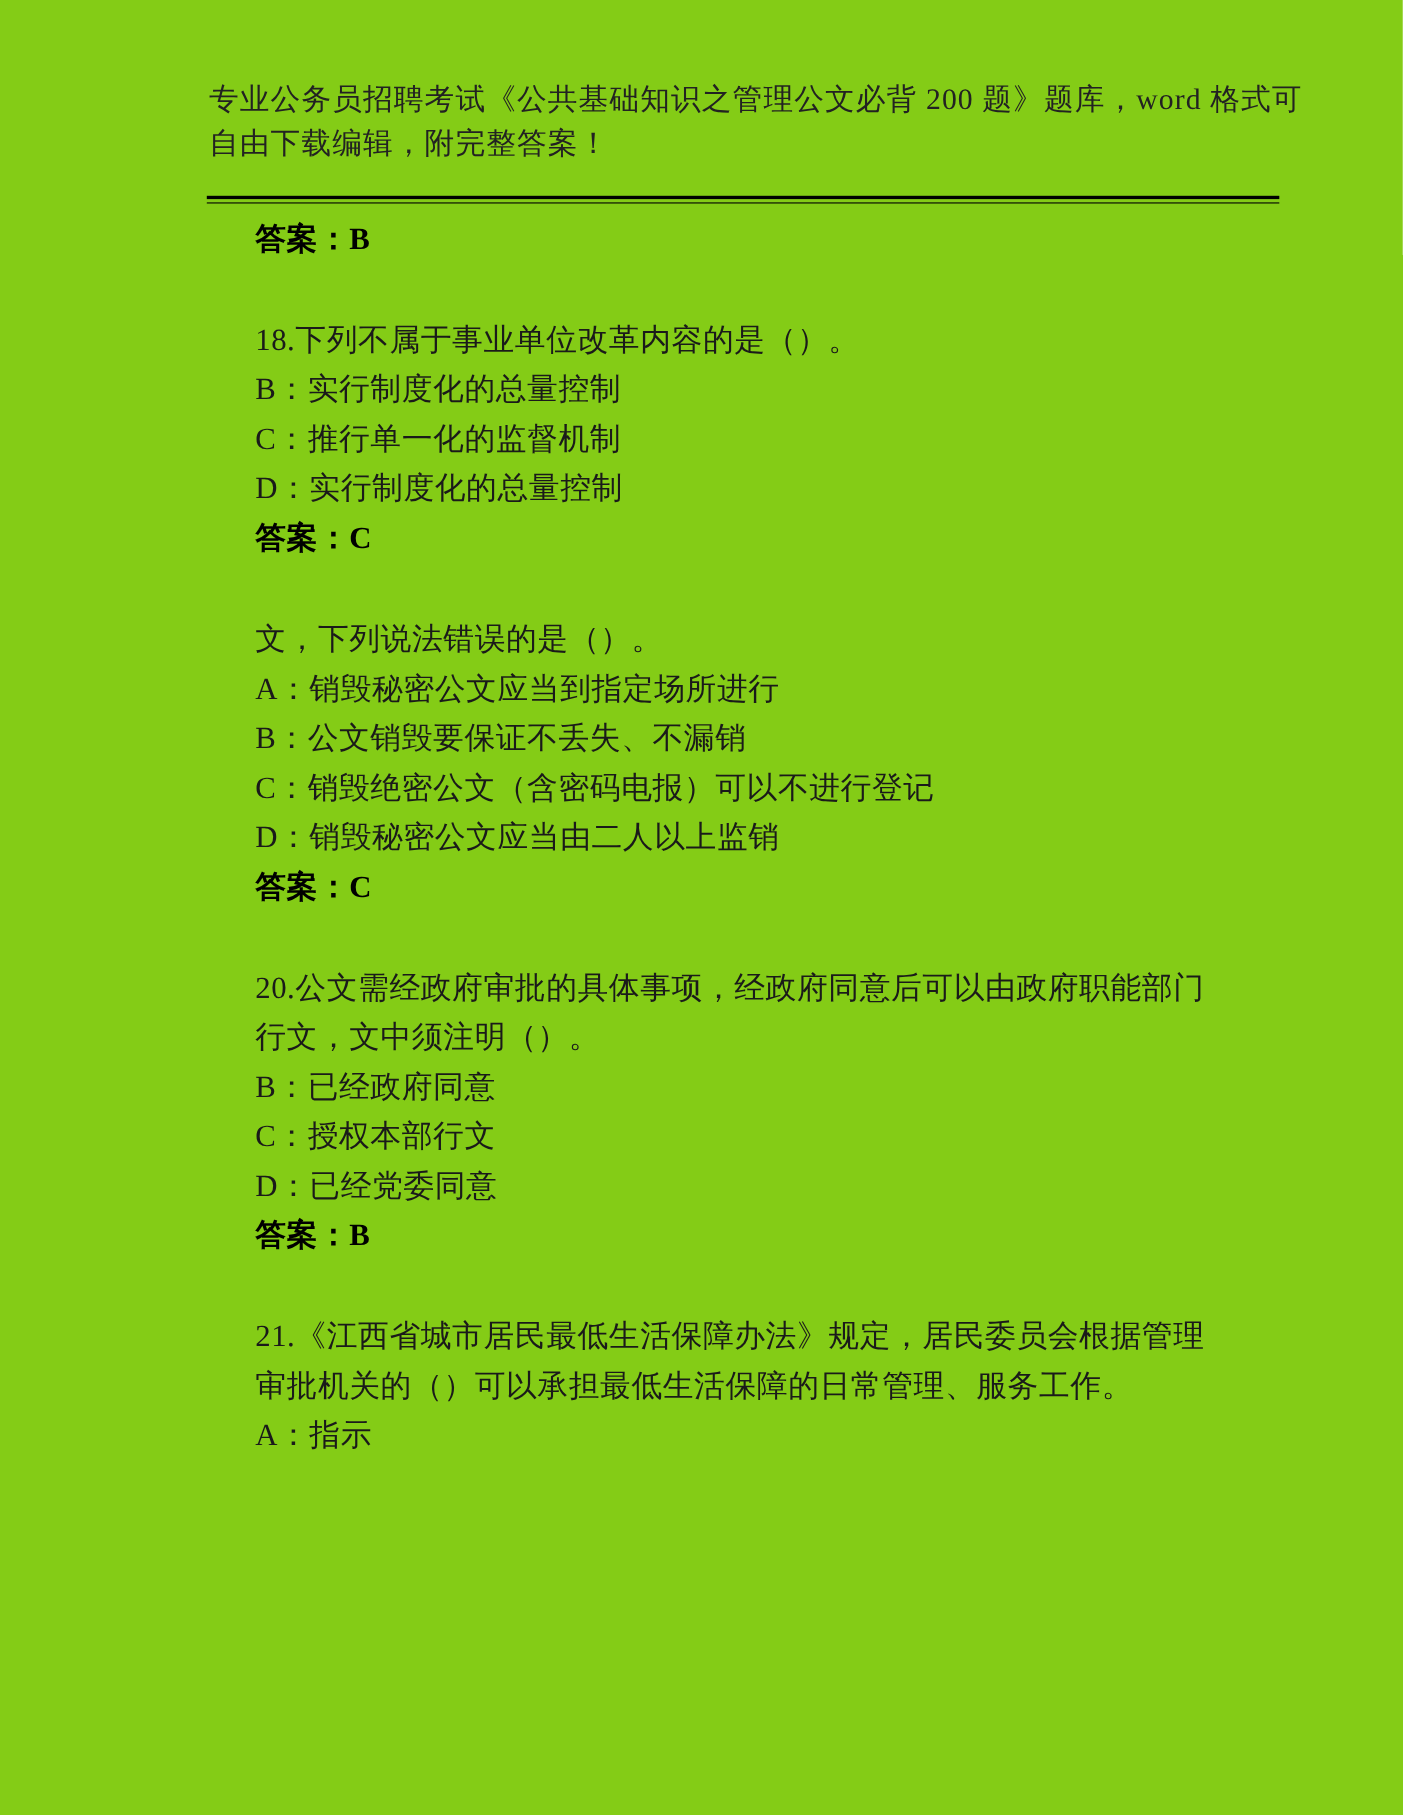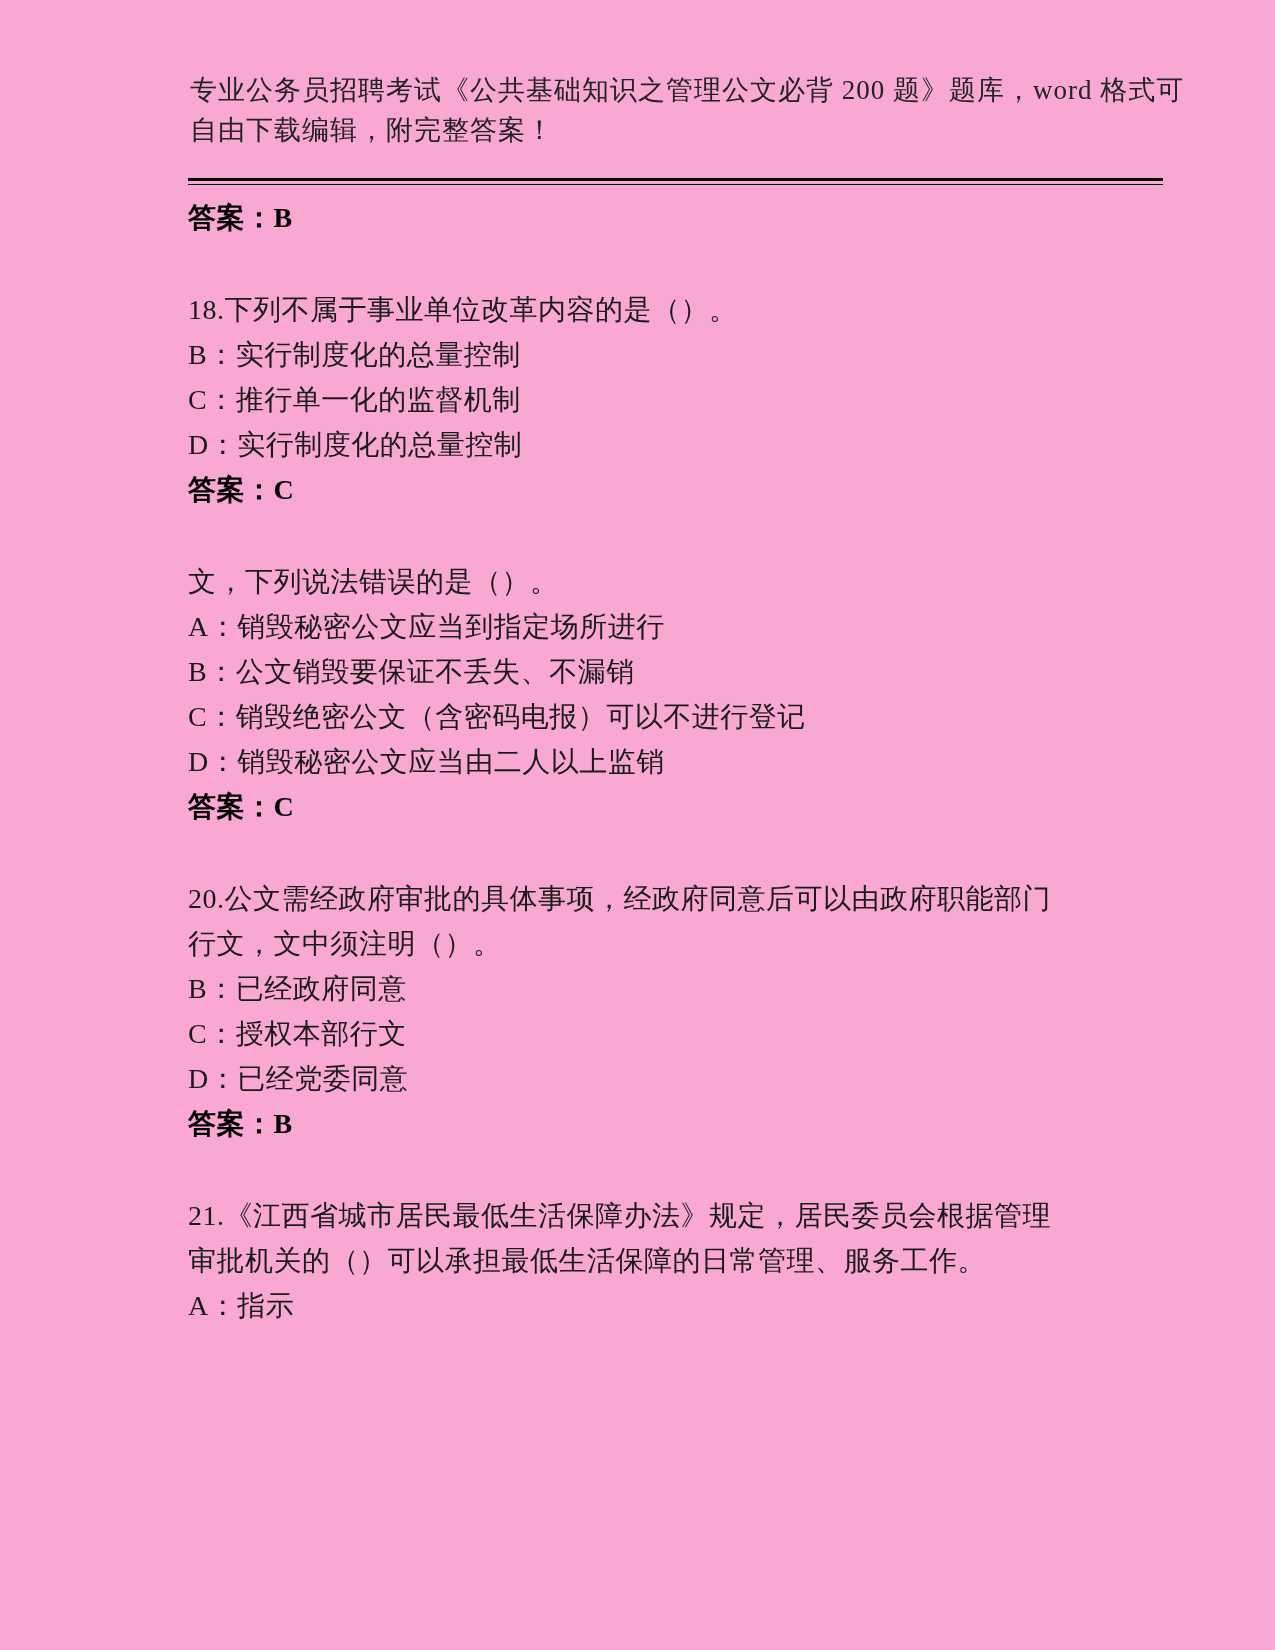--- a/index.html
+++ b/index.html
@@ -1,20 +1,20 @@
 <!DOCTYPE html>
 <html><head>
 <meta charset="utf-8">
 <style>
   html, body { margin: 0; padding: 0; }
   .page {
     position: relative;
     width: 1275px;
     height: 1650px;
-    background: #f9a8d4;
+    background: #84cc16;
     overflow: hidden;
     font-family: "Liberation Serif", "DejaVu Serif", serif;
     color: #1a1a1a;
   }
   .doc-header {
     position: absolute;
     left: 190px;
     top: 70px;
     width: 975px;
   }
@@ -40,20 +40,21 @@
     left: 188px;
     top: 195px;
     width: 985px;
   }
   .line {
     height: 45px;
     line-height: 45px;
     font-size: 28px;
     letter-spacing: 0.5px;
     white-space: nowrap;
+    margin-left: 44px;
   }
   .answer {
     font-weight: bold;
     color: #000000;
   }
   .question-block {
     margin-top: 47px;
   }
 </style>
 </head>

